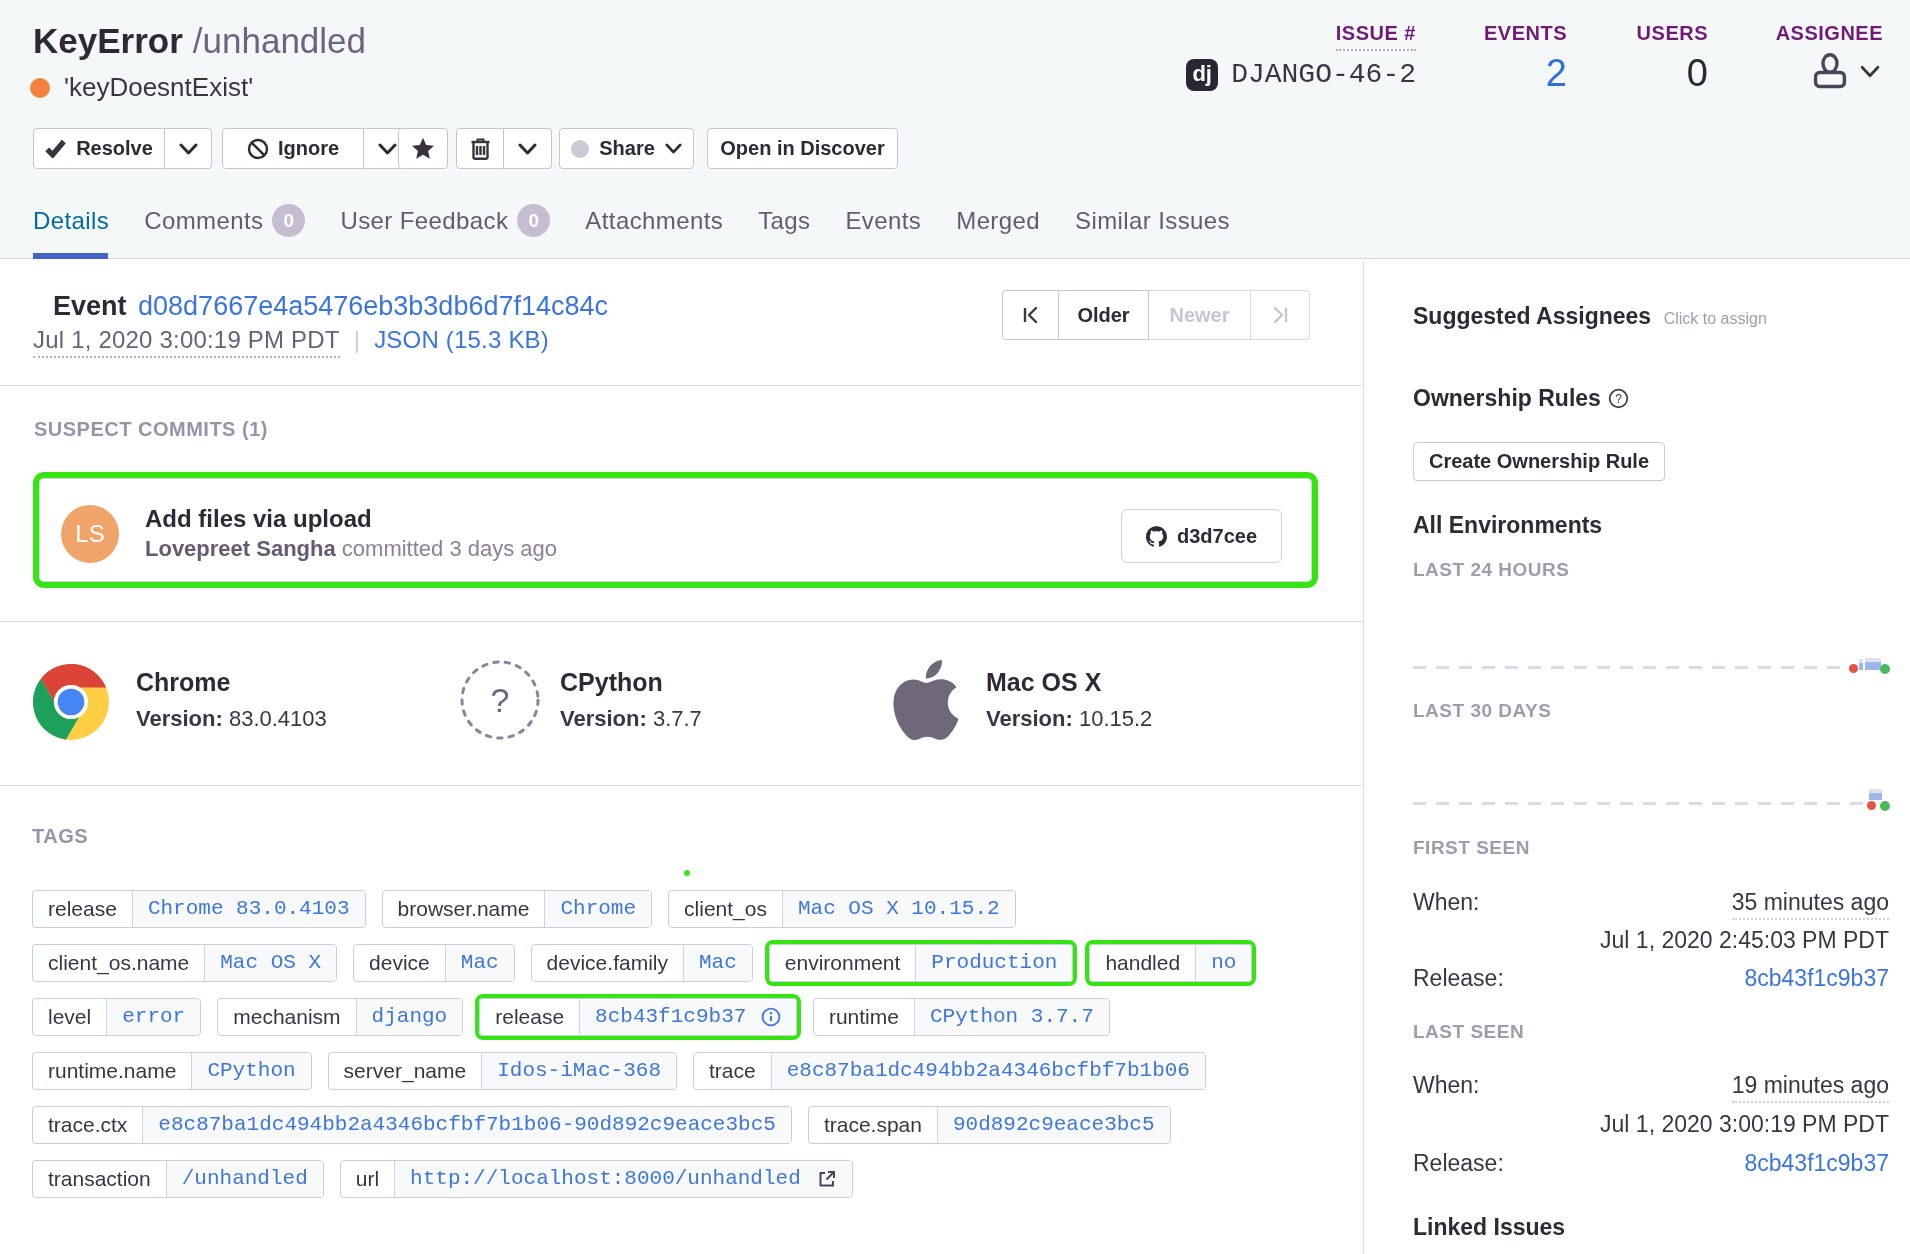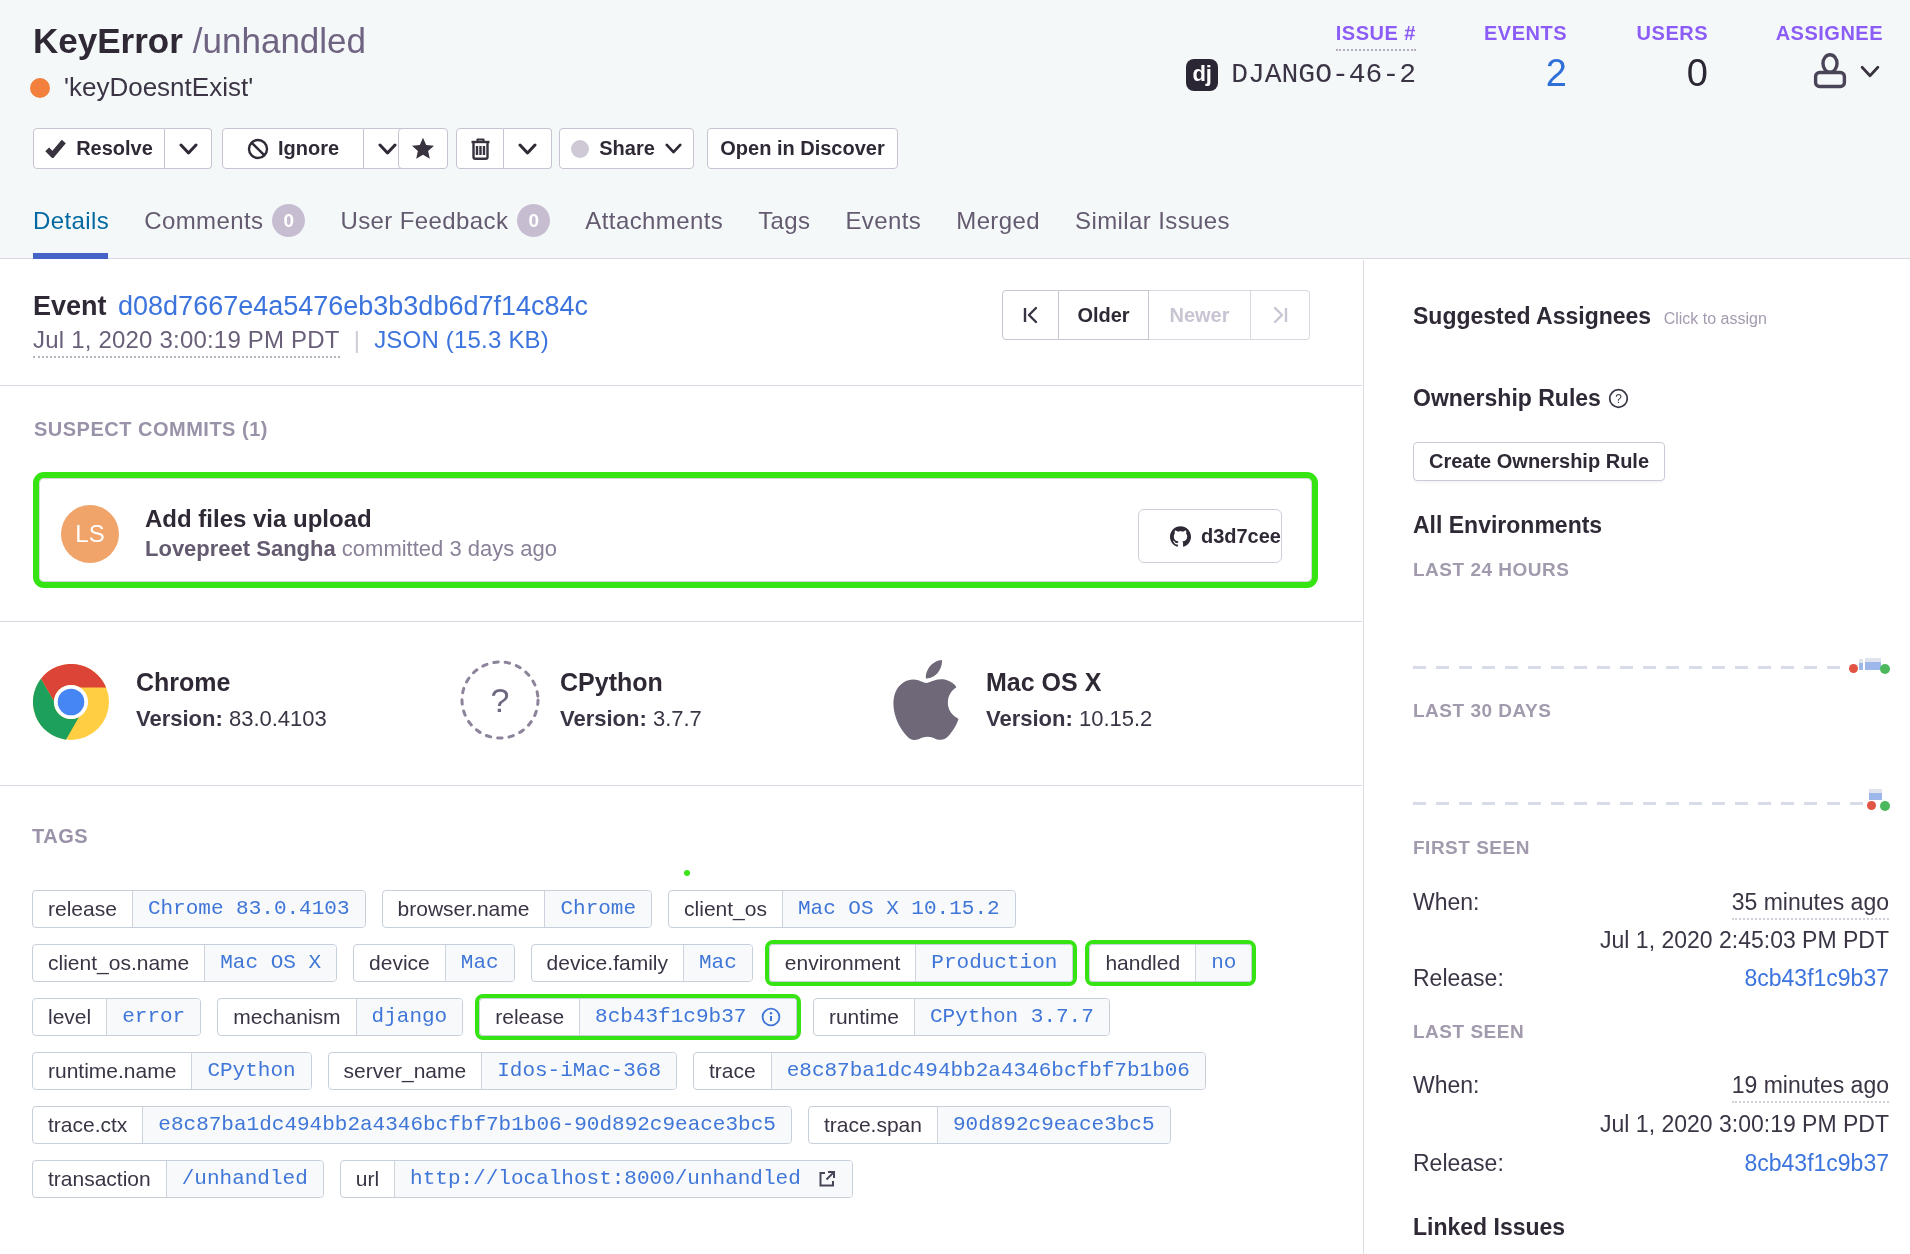--- a/index.html
+++ b/index.html
@@ -27,42 +27,42 @@
 
 
 #tabs { position:absolute; left:33px; top:204px; display:flex; font-size:24px; letter-spacing:0.4px; color:#645b70; }
 #tabs .tab { margin-right:35px; display:flex; align-items:center; }
 #tabs .tab.active { color:#0369a1; }
 .badge { display:inline-block; width:33px; height:33px; border-radius:50%; background:#c6bdd1; color:#fff; font-size:19px; line-height:33px; text-align:center; margin-left:9px; font-weight:bold; }
 #tabunderline { left:33px; top:253px; width:75px; height:6px; background:#4564c8; }
 
 
 .stat { position:absolute; top:22px; text-align:right; }
-.stat .lbl { font-size:20px; font-weight:bold; color:#8b5cf6; letter-spacing:0.5px; display:inline-block; }
+.stat .lbl { font-size:20px; font-weight:bold; color:#701a75; letter-spacing:0.5px; display:inline-block; }
 .stat .val { margin-top:8px; font-size:38px; line-height:32px; color:#2b2733; }
 
 
 #main { position:absolute; left:0; top:260px; width:1362px; height:994px; background:#fff; }
 #eventsec { position:absolute; left:0; top:0; width:100%; height:126px; border-bottom:1px solid #dbd7e0; }
 #eventline1 { left:33px; top:31px; font-size:27px; }
-#eventline1 b { margin-right:4px; }
+#eventline1 b { margin-right:4px;margin-left:20px; }
 #eventline2 { left:33px; top:66px; font-size:24px; letter-spacing:0.2px; color:#6a5f79; }
 .dotted { border-bottom:2px dotted #b8b2bf; padding-bottom:3px; }
 #pagination { position:absolute; left:1002px; top:30px; height:50px; display:flex; }
 .pbtn { background:#fff; border:1px solid #c9c4d1; display:flex; align-items:center; justify-content:center; font-size:20px; font-weight:bold; }
 .pbtn.dis { color:#c9c4d2; border-color:#dcd8e2; }
 
 #suspectsec { position:absolute; left:0; top:127px; width:100%; height:235px; border-bottom:1px solid #dbd7e0; }
 .seclabel { font-size:20px; font-weight:bold; color:#9a92a8; letter-spacing:0.5px; }
 #commitpanel { position:absolute; left:39px; top:91px; width:1273px; height:104px; background:#fff; border:1px solid #d8d4dd; border-radius:5px; outline:6px solid #35e412; }
 #avatar { left:21px; top:26px; width:58px; height:58px; border-radius:50%; background:#f0a469; color:#fff; font-size:24px; text-align:center; line-height:58px; }
 #committitle { left:105px; top:26px; font-size:24px; font-weight:bold; }
 #commitmeta { left:105px; top:57px; font-size:22px; color:#8a8198; }
 #commitmeta b { color:#645b70; }
-#commitbtn { position:absolute; right:29px; top:30px; width:144px; height:54px; border:1px solid #d3cedb; border-radius:6px; background:#fff; display:flex; align-items:center; justify-content:flex-end; font-size:20px; font-weight:bold; }
+#commitbtn { position:absolute; right:29px; top:30px; width:161px; height:54px; border:1px solid #d3cedb; border-radius:6px; background:#fff; display:flex; align-items:center; justify-content:center; font-size:20px; font-weight:bold; }
 #commitbtn svg { margin-right:10px; }
 
 #contextsec { position:absolute; left:0; top:362px; width:100%; height:164px; border-bottom:1px solid #dbd7e0; }
 .ctxtitle { font-size:25px; font-weight:bold; }
 .ctxver { font-size:22px; color:#3a3444; }
 
 #tagssec { position:absolute; left:0; top:526px; width:100%; height:468px; }
 .tagrow { position:absolute; left:32px; display:flex; }
 .pill { display:inline-flex; height:38px; border:1px solid #c7cfda; border-radius:4px; margin-right:16px; background:#fff; }
 .pill .k { padding:0 15px; font-size:21px; color:#3a3444; line-height:36px; }

